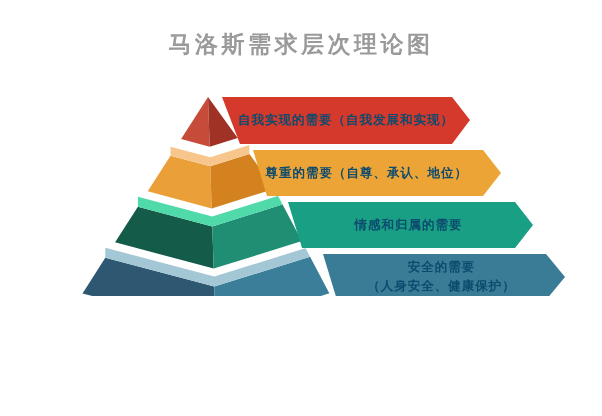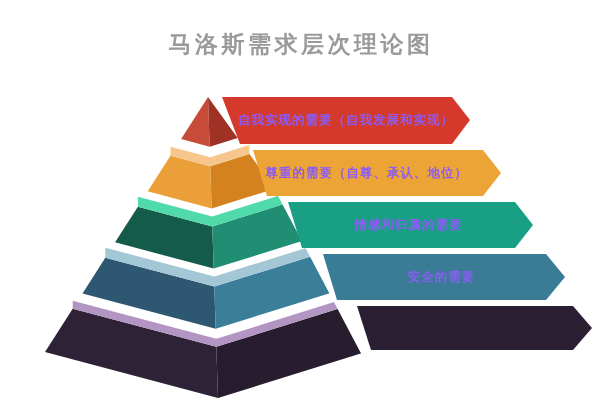--- a/index.html
+++ b/index.html
@@ -1,18 +1,18 @@
 <!DOCTYPE html>
 <html><head>
 <meta charset="utf-8">
 <style>
   html,body{margin:0;padding:0;background:#ffffff;}
   .stage{
     position:relative;
-    width:602px;height:416px;
+    width:602px;height:296px;
     background:#ffffff;
     overflow:hidden;
     font-family:"DejaVu Sans","Liberation Sans",sans-serif;
   }
   .title{
     position:absolute;
     top:29px;left:0;right:0;
     text-align:center;
     font-size:23px;
     font-weight:bold;
@@ -20,21 +20,21 @@
     color:#9a9a9a;
     white-space:nowrap;
   }
   .diagram-svg{position:absolute;top:0;left:0;}
   .banner-label{
     position:absolute;
     display:flex;
     flex-direction:column;
     align-items:center;
     justify-content:center;
-    color:#8b5cf6;
+    color:#0c4a6e;
     font-size:12.5px;
     font-weight:bold;
     letter-spacing:1px;
     line-height:1.5;
     text-align:center;
     white-space:nowrap;
     pointer-events:none;
   }
   .banner-label span{display:block;}
   .banner-label span:empty{display:none;}
@@ -95,15 +95,16 @@
   </div>
   <div class="banner-label lbl-2">
     <span>尊重的需要（自尊、承认、地位）</span>
 
   </div>
   <div class="banner-label lbl-3">
     <span>情感和归属的需要</span>
   </div>
   <div class="banner-label lbl-4">
     <span>安全的需要</span>
+    <span>（人身安全、健康保护）</span>
   </div>
 
 </div>
 
 </body></html>

